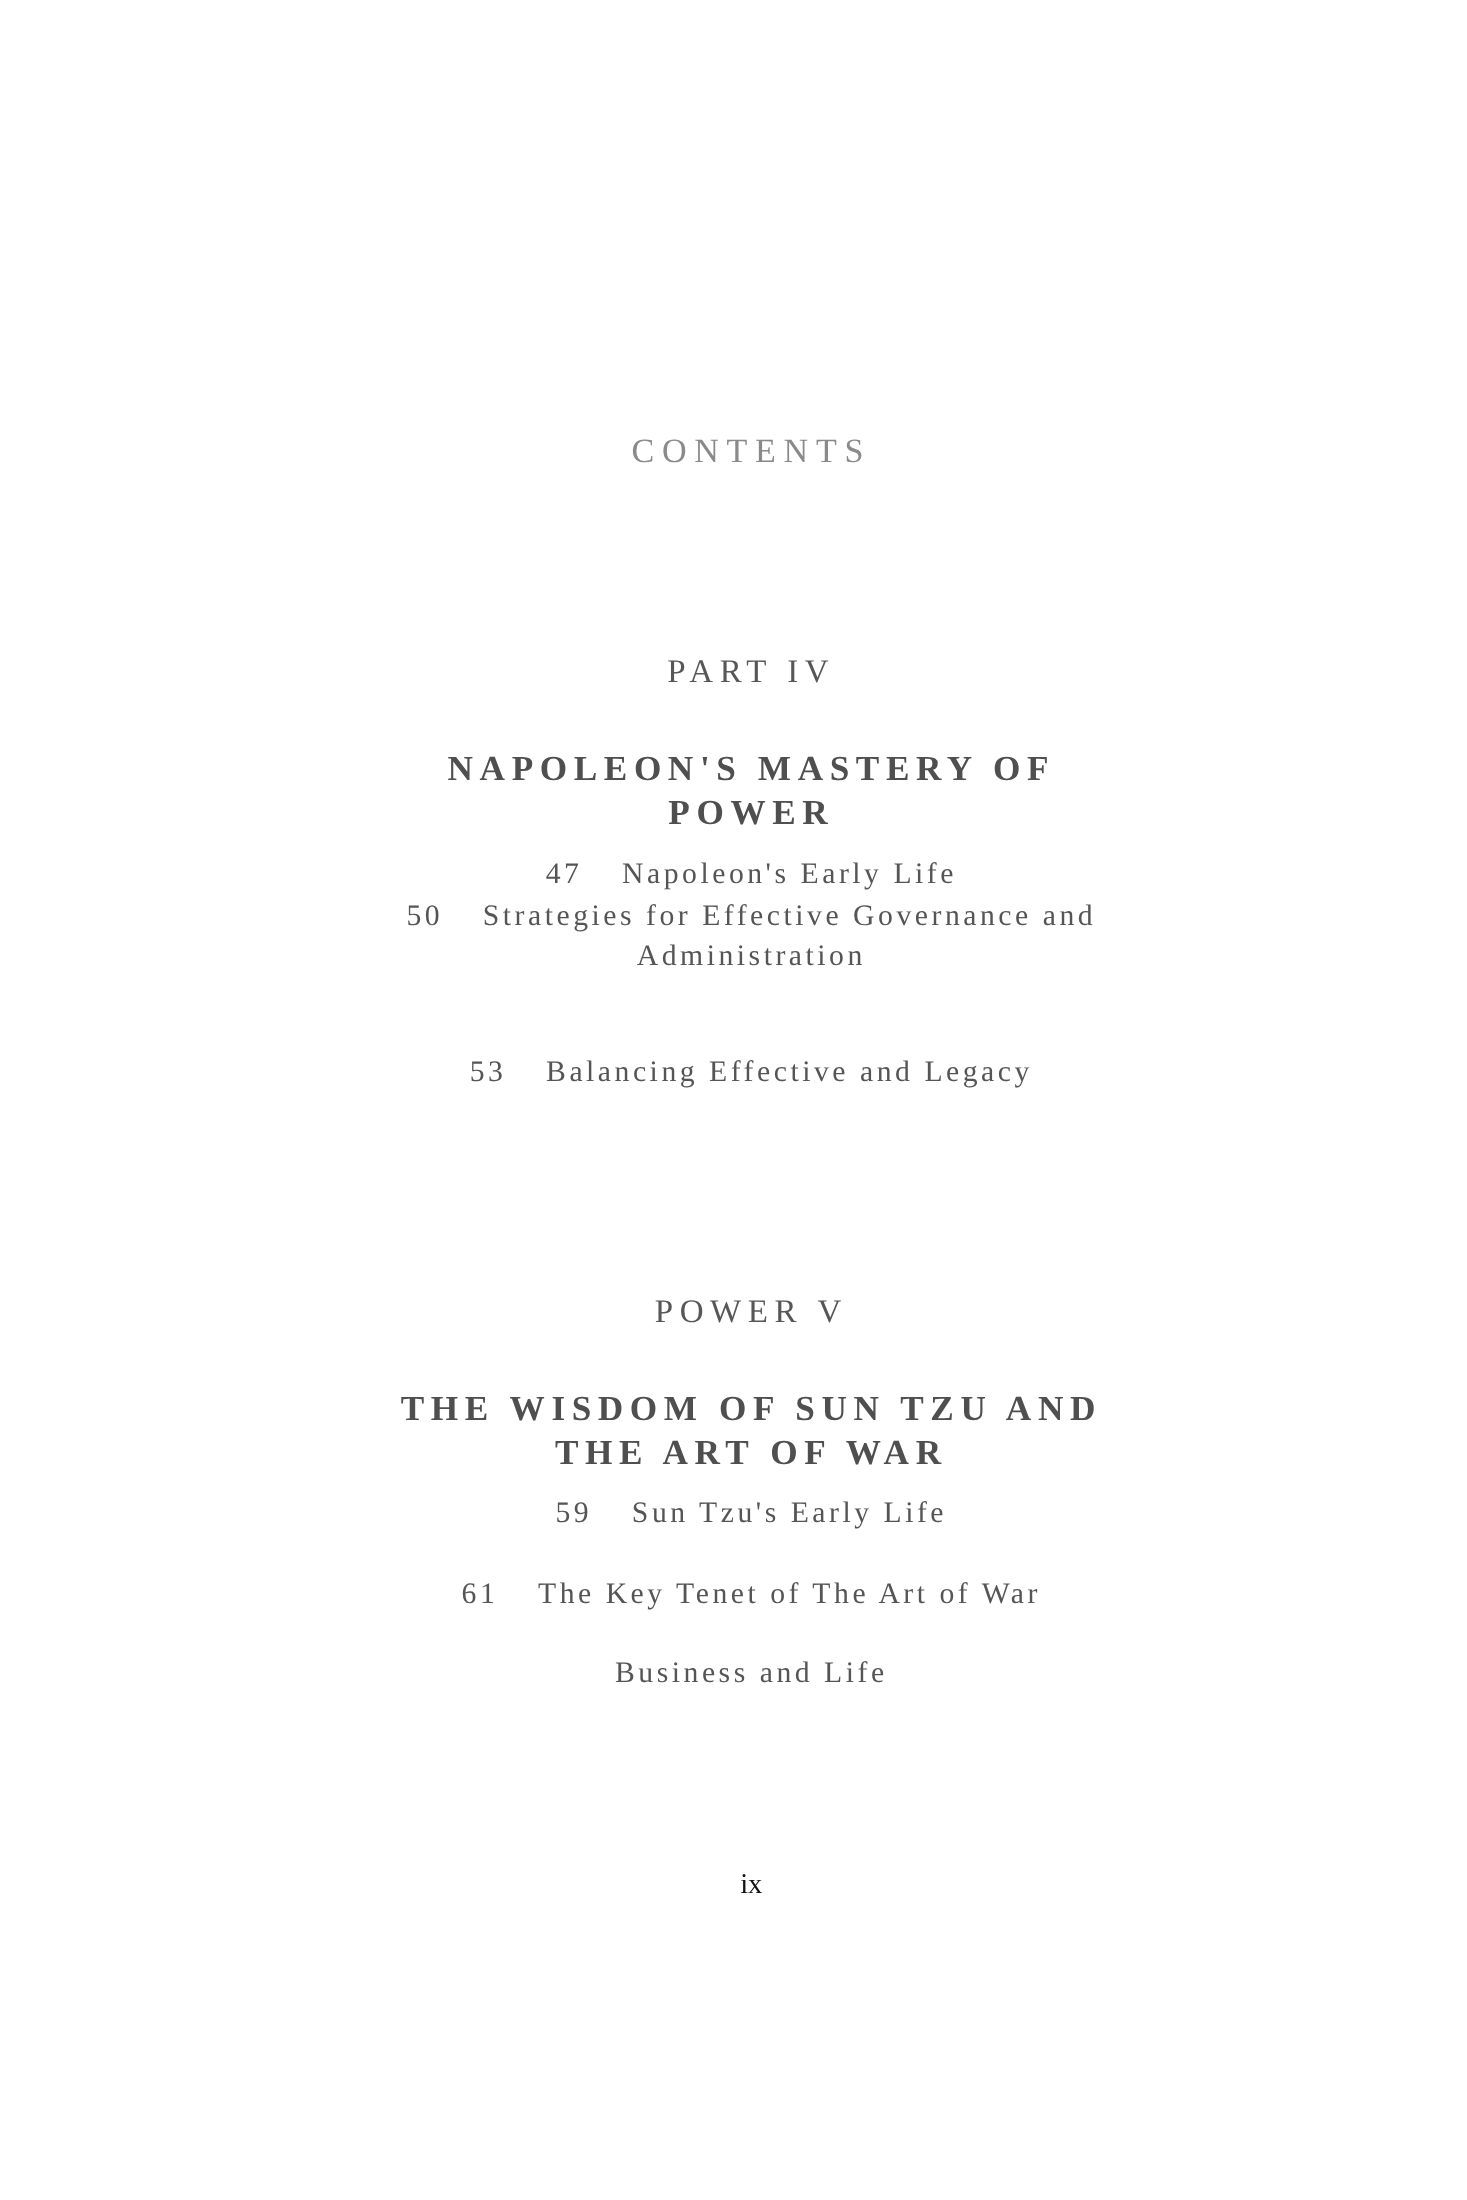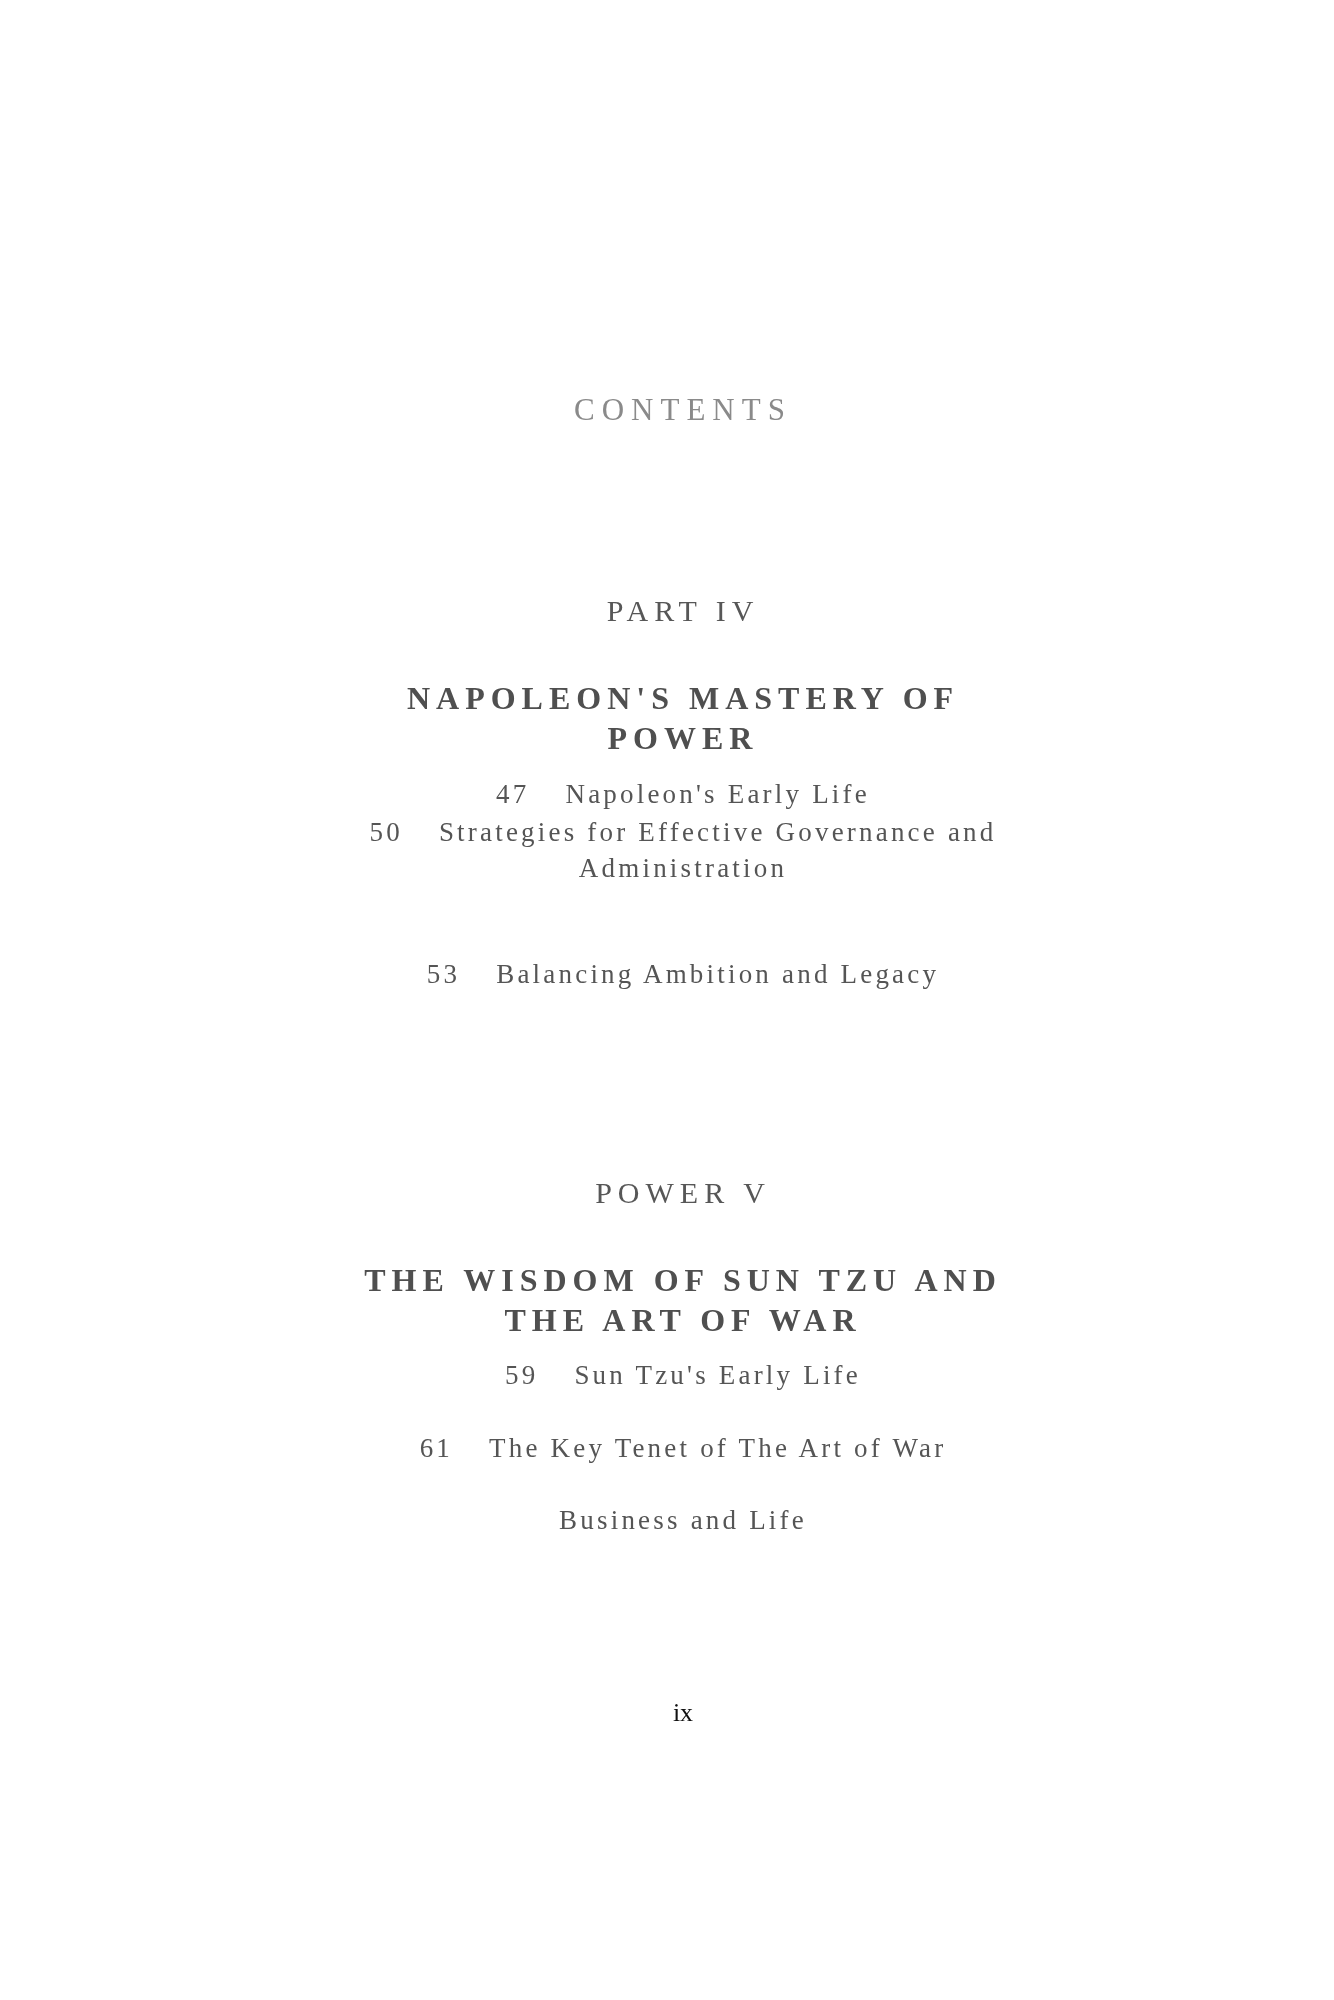--- a/index.html
+++ b/index.html
@@ -25,21 +25,21 @@
 </div>
 
 <div class="c entry" style="top:776px;">
   <span class="num">47</span><span>Napoleon's Early Life</span>
 </div>
 <div class="c entry" style="top:814px;">
   <div><span class="num">50</span><span>Strategies for Effective Governance and</span></div>
   <div>Administration</div>
 </div>
 <div class="c entry" style="top:956px;">
-  <span class="num">53</span><span>Balancing Ambition and Legacy</span>
+  <span class="num">53</span><span>Balancing Effective and Legacy</span>
 </div>
 
 <div class="c part" style="top:1176px;">POWER V</div>
 <div class="c ptitle" style="top:1238px;">
   <div>THE WISDOM OF SUN TZU AND</div>
   <div>THE ART OF WAR</div>
 </div>
 
 <div class="c entry" style="top:1357px;">
   <span class="num">59</span><span>Sun Tzu's Early Life</span>

